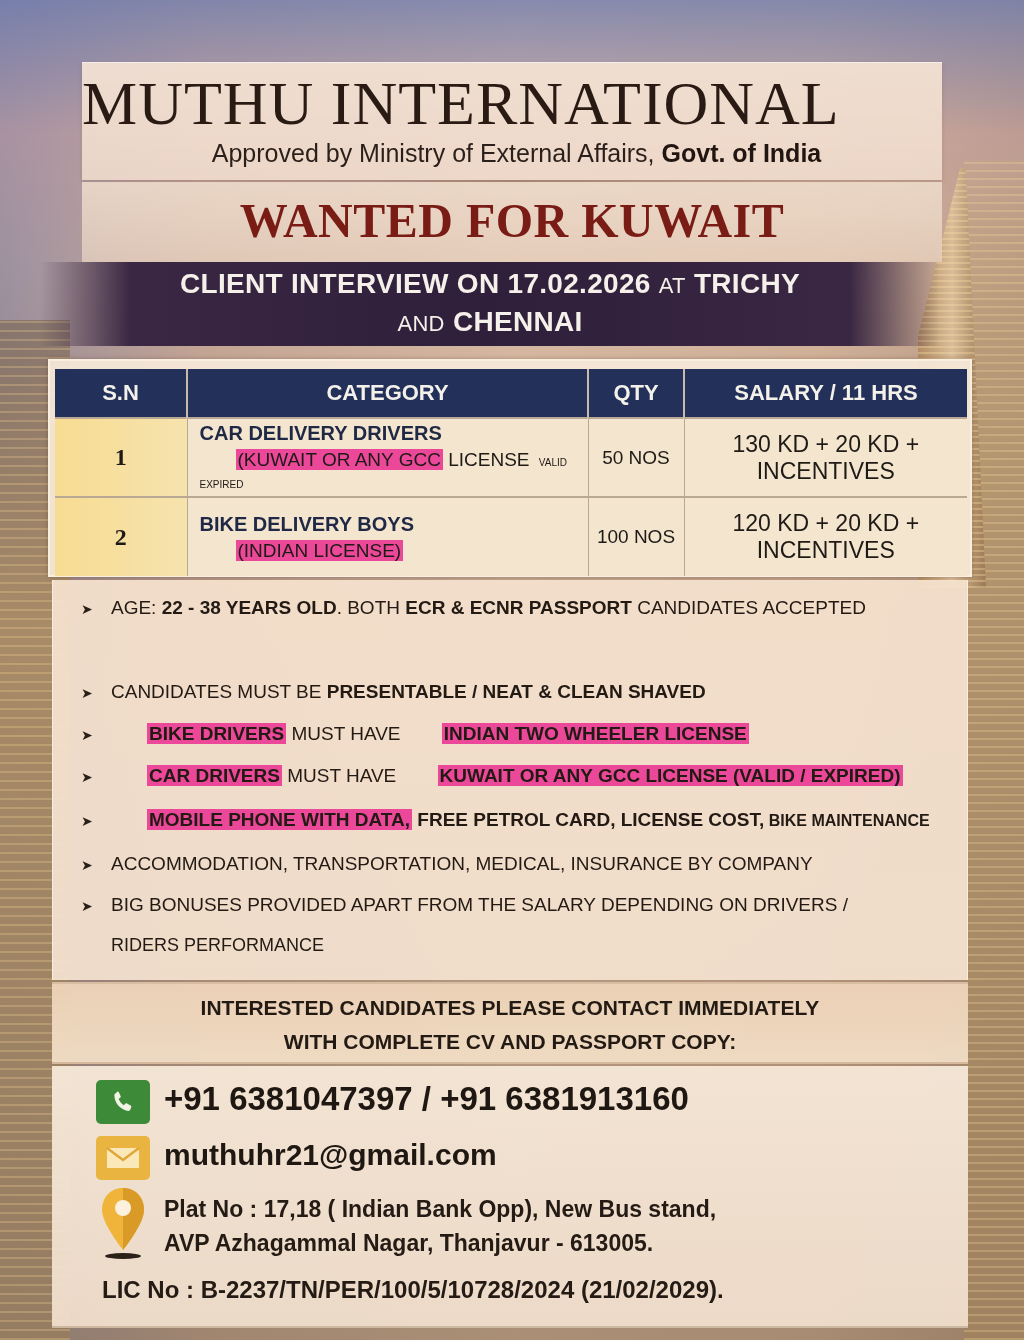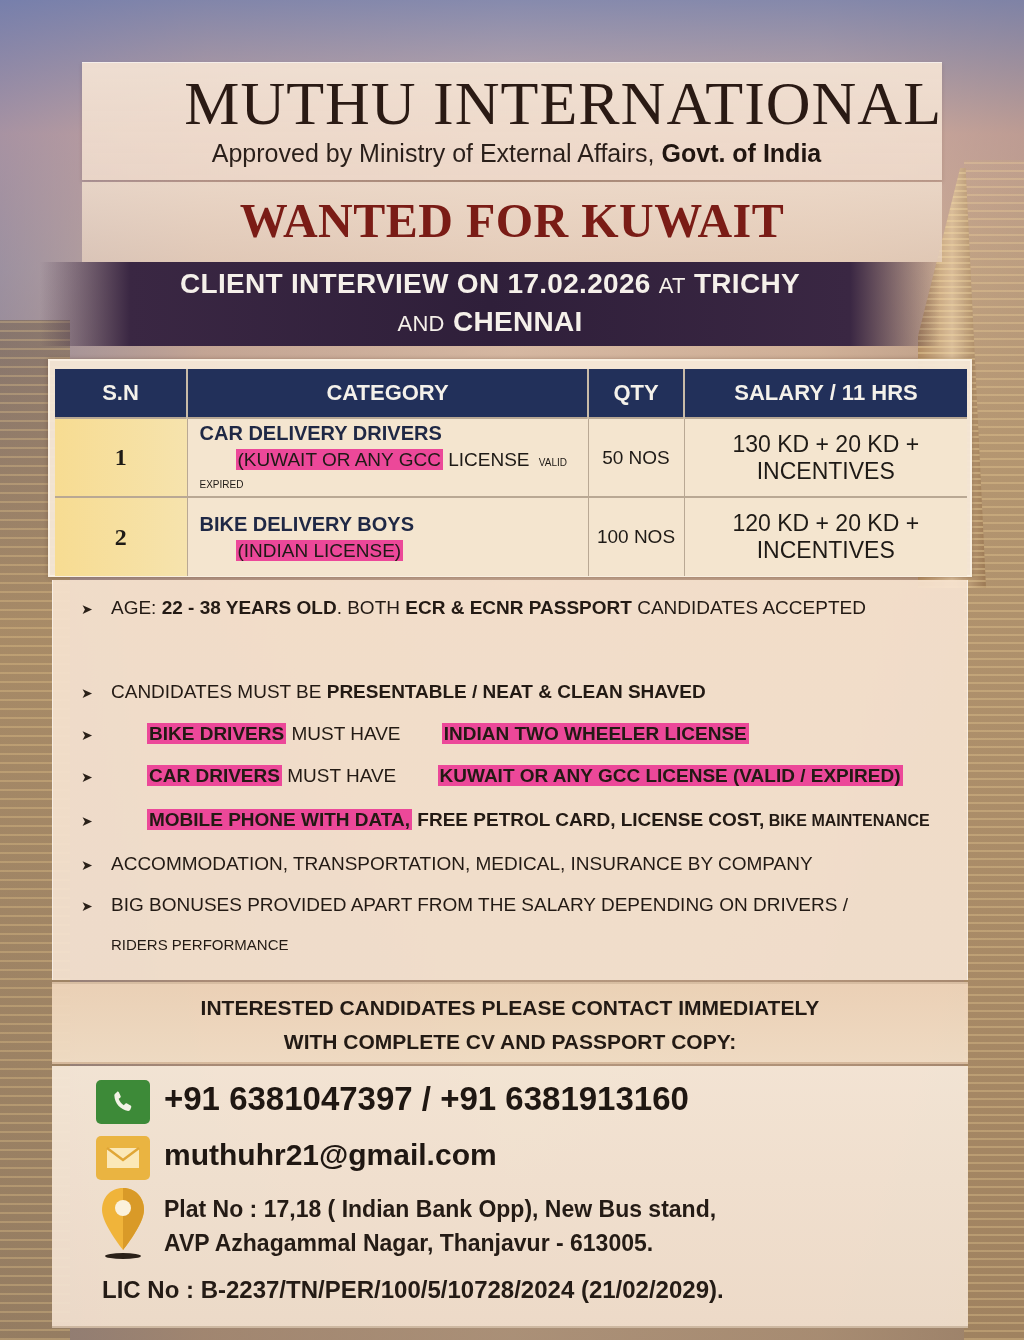--- a/index.html
+++ b/index.html
@@ -40,21 +40,21 @@
     background: linear-gradient(180deg, rgba(245,228,212,0.92), rgba(240,220,205,0.88));
     border-top: 1px solid rgba(255,255,255,0.6);
     box-shadow: 0 2px 4px rgba(80,50,30,0.15);
   }
   .header-panel::after {
     content: ""; position: absolute; left: 0; right: 0; bottom: -2px; height: 2px;
     background: linear-gradient(90deg, transparent, rgba(140,110,90,0.6), transparent);
   }
   .company-name {
     position: absolute; left: 0; right: 0; top: 8px;
-    text-align: right;
+    text-align: left;
     font-family: "Liberation Serif", "DejaVu Serif", serif;
     font-size: 62px; letter-spacing: 1px; line-height: 64px;
     color: #2a1a14;
   }
   .approval-line {
     position: absolute; left: 9px; right: 0; top: 75px;
     text-align: center; font-size: 25px; line-height: 30px; color: #2a1f1a;
   }
   .approval-line b { font-weight: bold; color: #201510; }
 
@@ -126,21 +126,21 @@
     padding-left: 12px;
   }
   .bullet {
     position: absolute; left: 28px; font-size: 19px; line-height: 24px; white-space: nowrap; color: #231a14;
   }
   .bullet .arrow {
     display: inline-block; width: 14px; margin-right: 16px; font-size: 14px; color: #2a2018;
   }
   .bullet b { font-weight: bold; }
   .bullet .small { font-size: 16px; }
-  .bullet-cont { position: absolute; left: 58px; font-size: 15px; line-height: 24px; color: #231a14; }
+  .bullet-cont { position: absolute; left: 58px; font-size: 18px; line-height: 24px; color: #231a14; }
 
   
   .contact-band {
     position: absolute; left: 52px; top: 982px; width: 916px; height: 82px;
     background: linear-gradient(180deg, rgba(238,212,185,0.95), rgba(242,222,198,0.95));
     border-top: 2px solid rgba(200,170,140,0.6);
     border-bottom: 2px solid rgba(200,170,140,0.6);
   }
   .contact-line {
     position: absolute; left: 0; right: 0; text-align: center;

